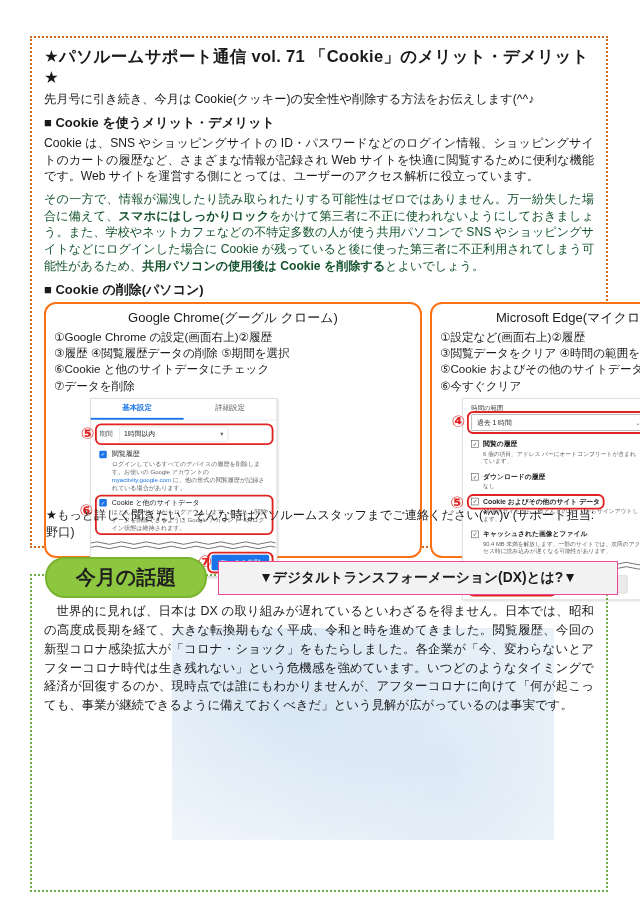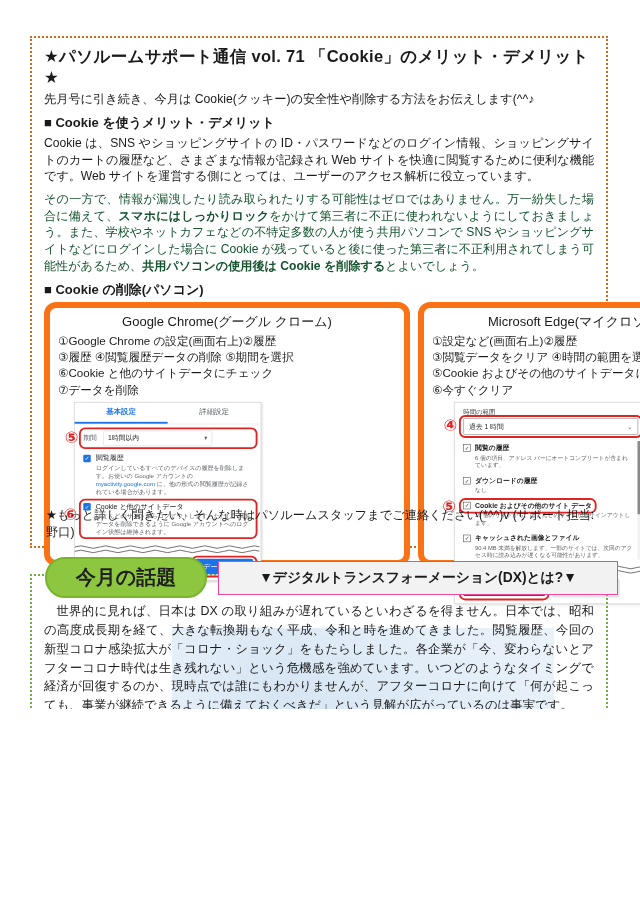--- a/index.html
+++ b/index.html
@@ -1,37 +1,37 @@
 <!DOCTYPE html>
 <html><head>
 <meta charset="utf-8">
 <style>
   html,body{margin:0;padding:0;background:#fff;}
-  .page{position:relative;width:640px;height:709px;background:#fff;overflow:hidden;
+  .page{position:relative;width:640px;height:905px;background:#fff;overflow:hidden;
         font-family:"Liberation Sans","DejaVu Sans",sans-serif;color:#1a1a1a;}
 
   
   .box1{position:absolute;left:30px;top:36px;width:578px;height:512px;box-sizing:border-box;
         border:2px dotted #D2691E;padding:6px 12px;}
   .nl-title{font-size:16.5px;font-weight:600;margin:2px 0 4px;letter-spacing:.3px;}
   .nl-sub{font-size:12.2px;margin:0 0 6px;}
   .sec-h{font-size:13px;font-weight:700;margin:3px 0 3px;}
   .body-p{font-size:12.1px;line-height:1.38;margin:0 0 6px;text-align:justify;}
   .warn{color:#14532d;}
   .warn b{font-weight:700;}
   .cols{display:flex;gap:8px;margin-top:2px;}
-  .gbox{flex:1;min-height:246px;box-sizing:border-box;border:6px solid #f97316;border-radius:12px;
+  .gbox{flex:1;min-height:246px;box-sizing:border-box;border:2px solid #f97316;border-radius:12px;
         padding:4px 8px 6px;background:#fff;}
   .gbox-title{text-align:center;font-size:13px;margin:1px 0 2px;}
   .step{font-size:11.6px;line-height:1.42;}
   .nl-footer{position:absolute;left:14px;bottom:5px;font-size:12.2px;}
 
   
   .shot{position:relative;margin-top:4px;}
-  .shot-chrome{height:138px;margin-left:16px;}
+  .shot-chrome{height:138px;margin-left:36px;}
   .shot-edge{height:152px;margin-left:22px;}
   .scaled{transform:scale(0.62);transform-origin:0 0;width:322px;}
 
   
   .rel{position:relative;}
   .ann{position:absolute;inset:-5px -7px;border:3px solid #E02424;border-radius:10px;pointer-events:none;}
   .marker{position:absolute;color:#E02424;font-weight:700;font-size:26px;line-height:1;z-index:3;}
 
   
   .cdlg{width:300px;border:1px solid #CFCFCF;background:#fff;box-shadow:1px 2px 4px rgba(0,0,0,.18);}

